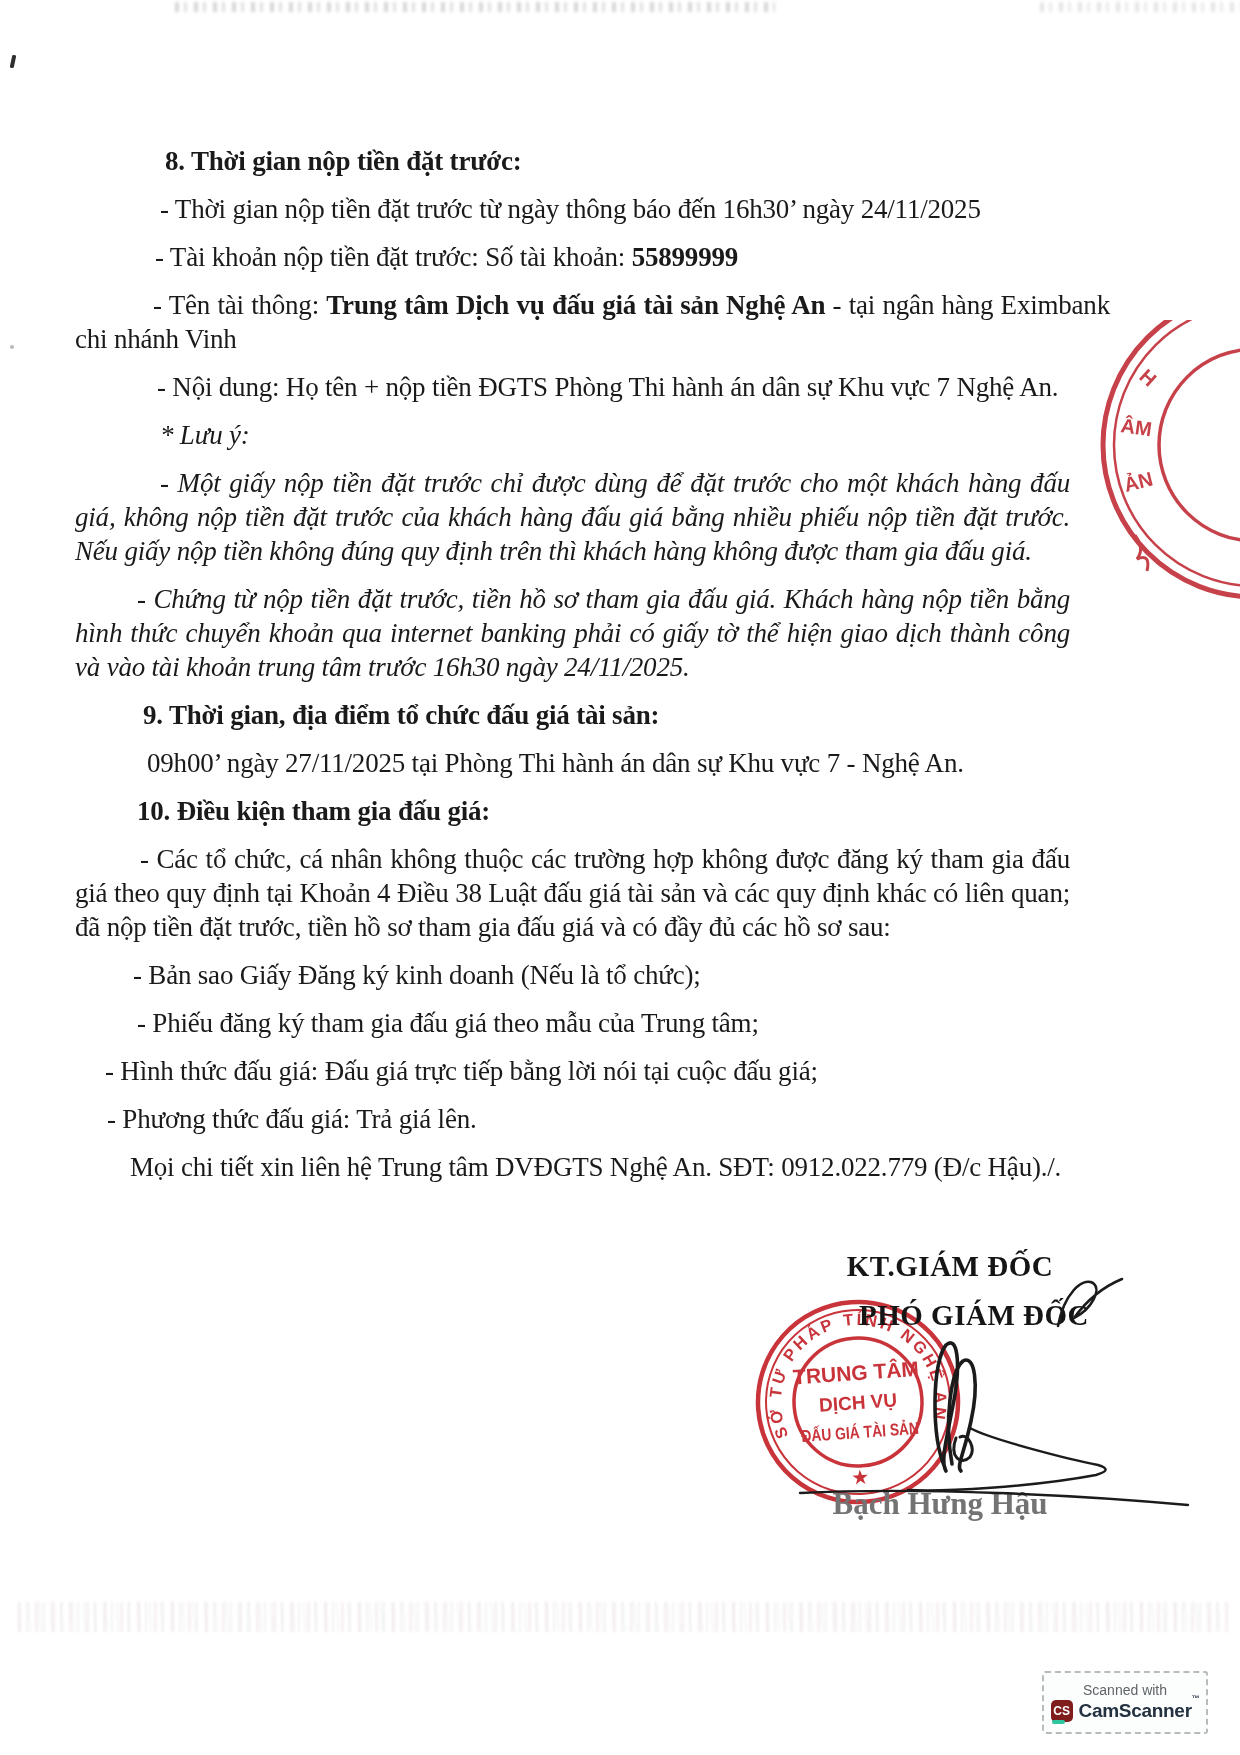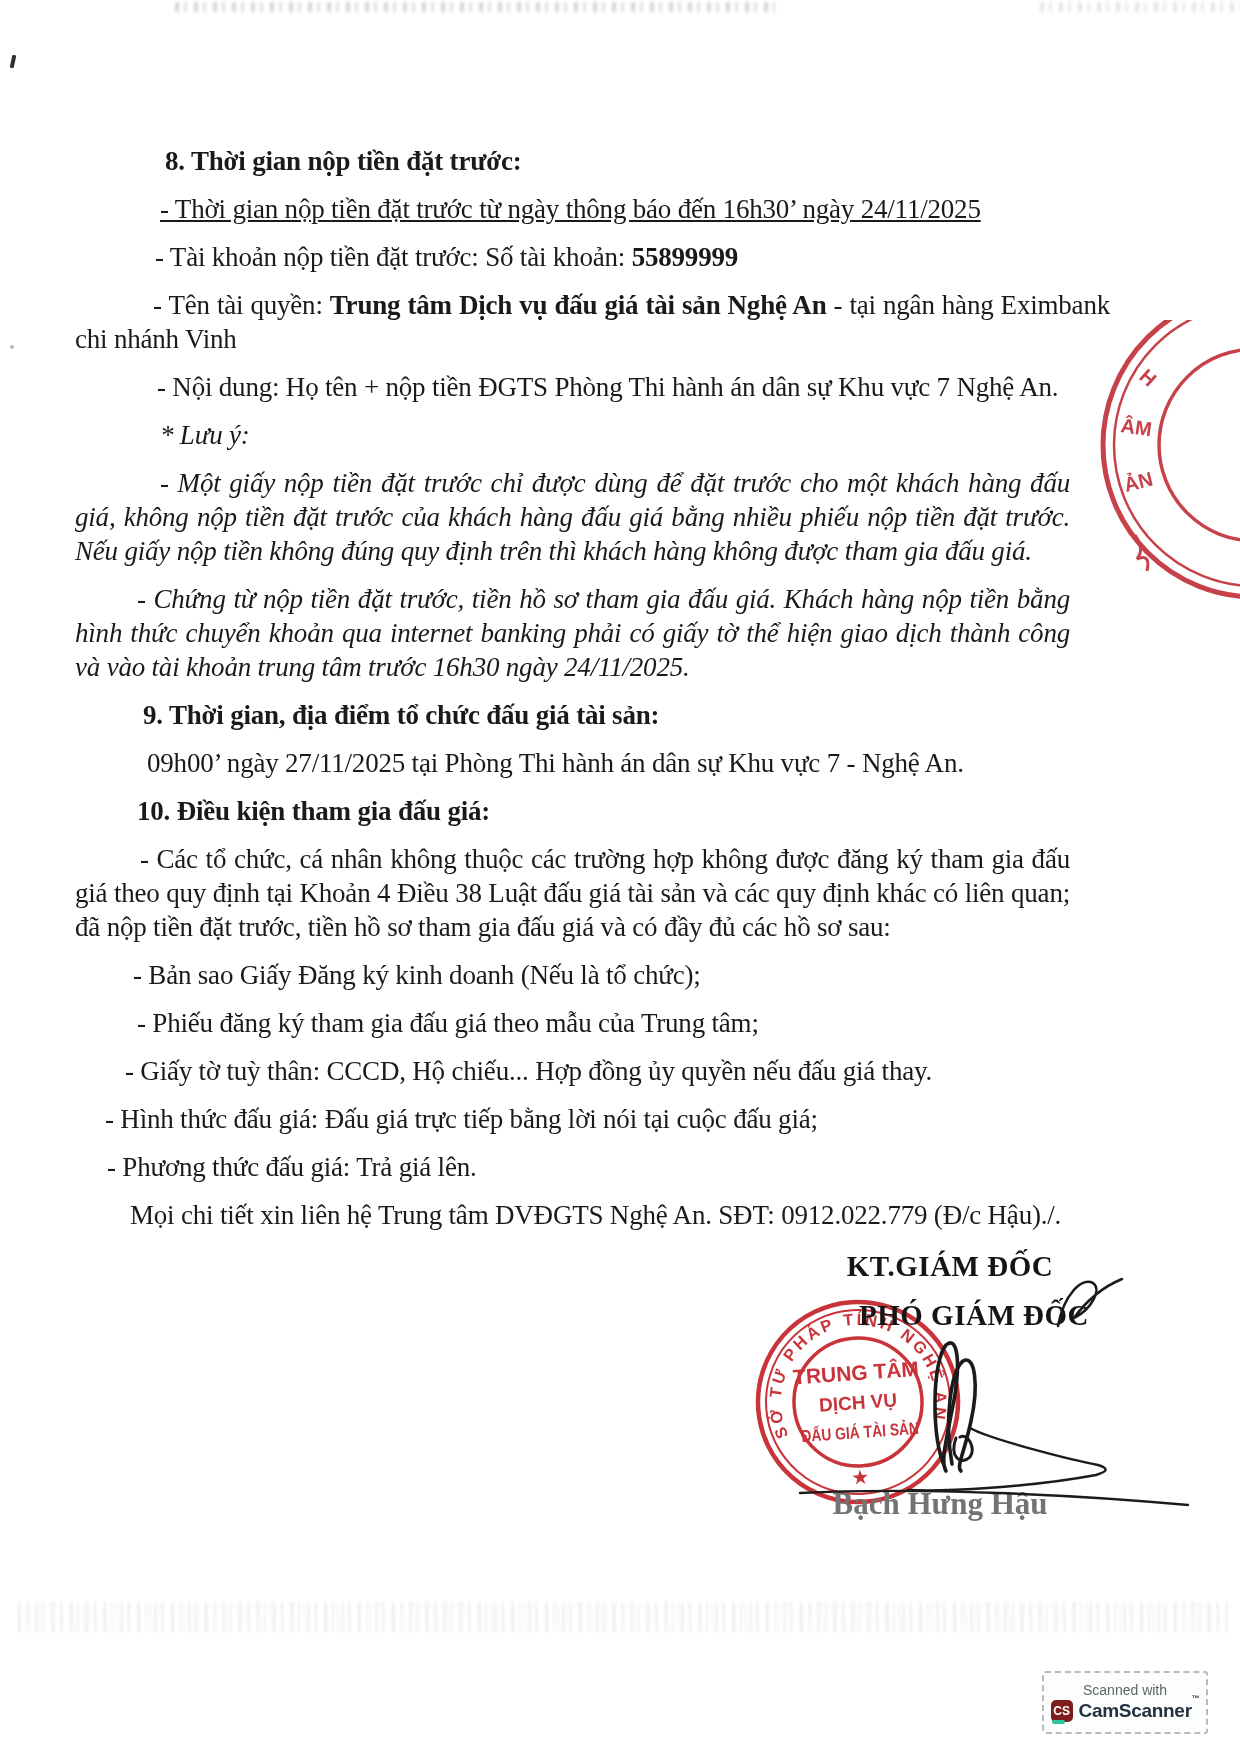--- a/index.html
+++ b/index.html
@@ -63,34 +63,33 @@
 <div class="page">
 
   <div class="artifact-top a1"></div>
   <div class="artifact-top a2"></div>
   <div class="artifact-tick"></div>
   <div class="artifact-dot"></div>
   <div class="artifact-bottom"></div>
 
   <div class="doc">
       <p class="heading " style="text-indent: 90px;"><span class="b">8. Thời gian nộp tiền đặt trước:</span></p>
-      <p class="" style="text-indent: 85px; text-decoration: underline;"><span>- Thời gian nộp tiền đặt trước từ ngày thông báo đến 16h30’ ngày 24/11/2025</span></p>
+      <p class="" style="text-indent: 85px;"><span>- Thời gian nộp tiền đặt trước từ ngày thông báo đến 16h30’ ngày 24/11/2025</span></p>
       <p class="" style="text-indent: 80px;"><span>- Tài khoản nộp tiền đặt trước: Số tài khoản: </span><span class="b">55899999</span></p>
-      <p class="justify wide " style="text-indent: 78px;"><span>- Tên tài quyền: </span><span class="b">Trung tâm Dịch vụ đấu giá tài sản Nghệ An</span><span> - tại ngân hàng Eximbank chi nhánh Vinh</span></p>
+      <p class="justify wide " style="text-indent: 78px;"><span>- Tên tài thông: </span><span class="b">Trung tâm Dịch vụ đấu giá tài sản Nghệ An</span><span> - tại ngân hàng Eximbank chi nhánh Vinh</span></p>
       <p class="" style="text-indent: 82px;"><span>- Nội dung: Họ tên + nộp tiền ĐGTS Phòng Thi hành án dân sự Khu vực 7 Nghệ An.</span></p>
       <p class="" style="text-indent: 85px;"><span class="i">* Lưu ý:</span></p>
       <p class="justify " style="text-indent: 85px;"><span class="i">- Một giấy nộp tiền đặt trước chỉ được dùng để đặt trước cho một khách hàng đấu giá, không nộp tiền đặt trước của khách hàng đấu giá bằng nhiều phiếu nộp tiền đặt trước. Nếu giấy nộp tiền không đúng quy định trên thì khách hàng không được tham gia đấu giá.</span></p>
       <p class="justify " style="text-indent: 62px;"><span class="i">- Chứng từ nộp tiền đặt trước, tiền hồ sơ tham gia đấu giá. Khách hàng nộp tiền bằng hình thức chuyển khoản qua internet banking phải có giấy tờ thể hiện giao dịch thành công và vào tài khoản trung tâm trước 16h30 ngày 24/11/2025.</span></p>
       <p class="heading " style="text-indent: 68px;"><span class="b">9. Thời gian, địa điểm tổ chức đấu giá tài sản:</span></p>
       <p class="" style="text-indent: 72px;"><span>09h00’ ngày 27/11/2025 tại Phòng Thi hành án dân sự Khu vực 7 - Nghệ An.</span></p>
       <p class="heading " style="text-indent: 62px;"><span class="b">10. Điều kiện tham gia đấu giá:</span></p>
       <p class="justify " style="text-indent: 65px;"><span>- Các tổ chức, cá nhân không thuộc các trường hợp không được đăng ký tham gia đấu giá theo quy định tại Khoản 4 Điều 38 Luật đấu giá tài sản và các quy định khác có liên quan; đã nộp tiền đặt trước, tiền hồ sơ tham gia đấu giá và có đầy đủ các hồ sơ sau:</span></p>
       <p class="" style="text-indent: 58px;"><span>- Bản sao Giấy Đăng ký kinh doanh (Nếu là tổ chức);</span></p>
       <p class="" style="text-indent: 62px;"><span>- Phiếu đăng ký tham gia đấu giá theo mẫu của Trung tâm;</span></p>
-      <p class="" style="text-indent: 50px;"><span>- Giấy tờ tuỳ thân: CCCD, Hộ chiếu... Hợp đồng ủy quyền nếu đấu giá thay.</span></p>
       <p class="" style="text-indent: 30px;"><span>- Hình thức đấu giá: Đấu giá trực tiếp bằng lời nói tại cuộc đấu giá;</span></p>
       <p class="" style="text-indent: 32px;"><span>- Phương thức đấu giá: Trả giá lên.</span></p>
       <p class="nowrap" style="text-indent: 55px;"><span>Mọi chi tiết xin liên hệ Trung tâm DVĐGTS Nghệ An. SĐT: 0912.022.779 (Đ/c Hậu)./.</span></p>
     </div>
 
   <svg class="partial-stamp-svg" width="240" height="290" viewBox="0 0 240 290">
     <g stroke="#bf2730" fill="none">
       <circle cx="255" cy="125" r="152" stroke-width="5"></circle>
       <circle cx="255" cy="125" r="141" stroke-width="2.5"></circle>
       <circle cx="255" cy="125" r="96" stroke-width="3.5"></circle>

